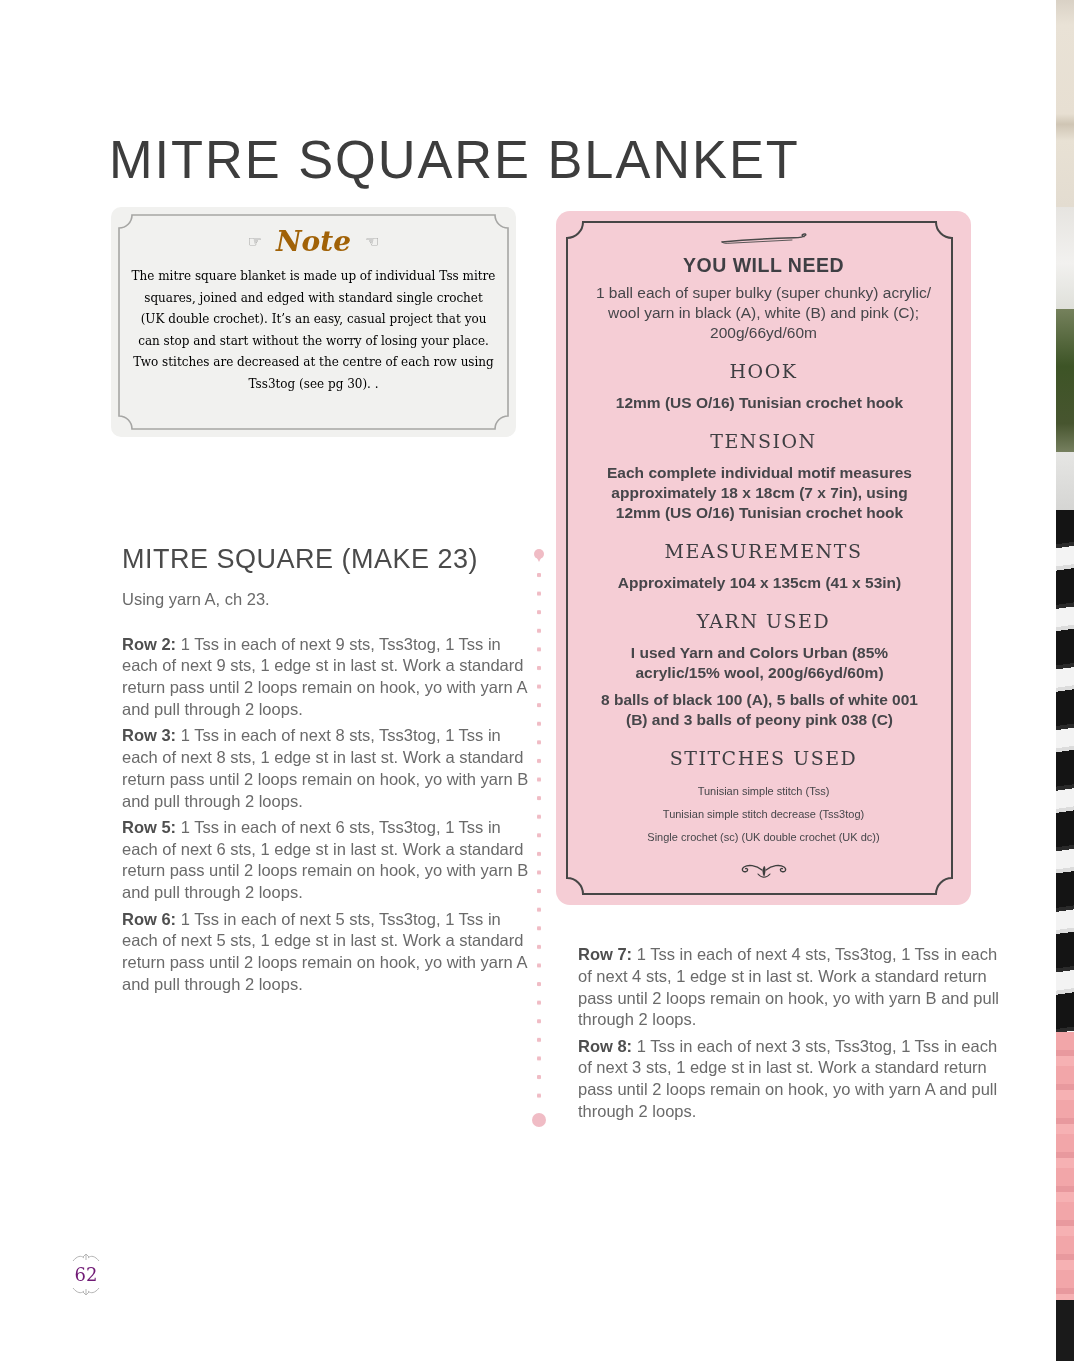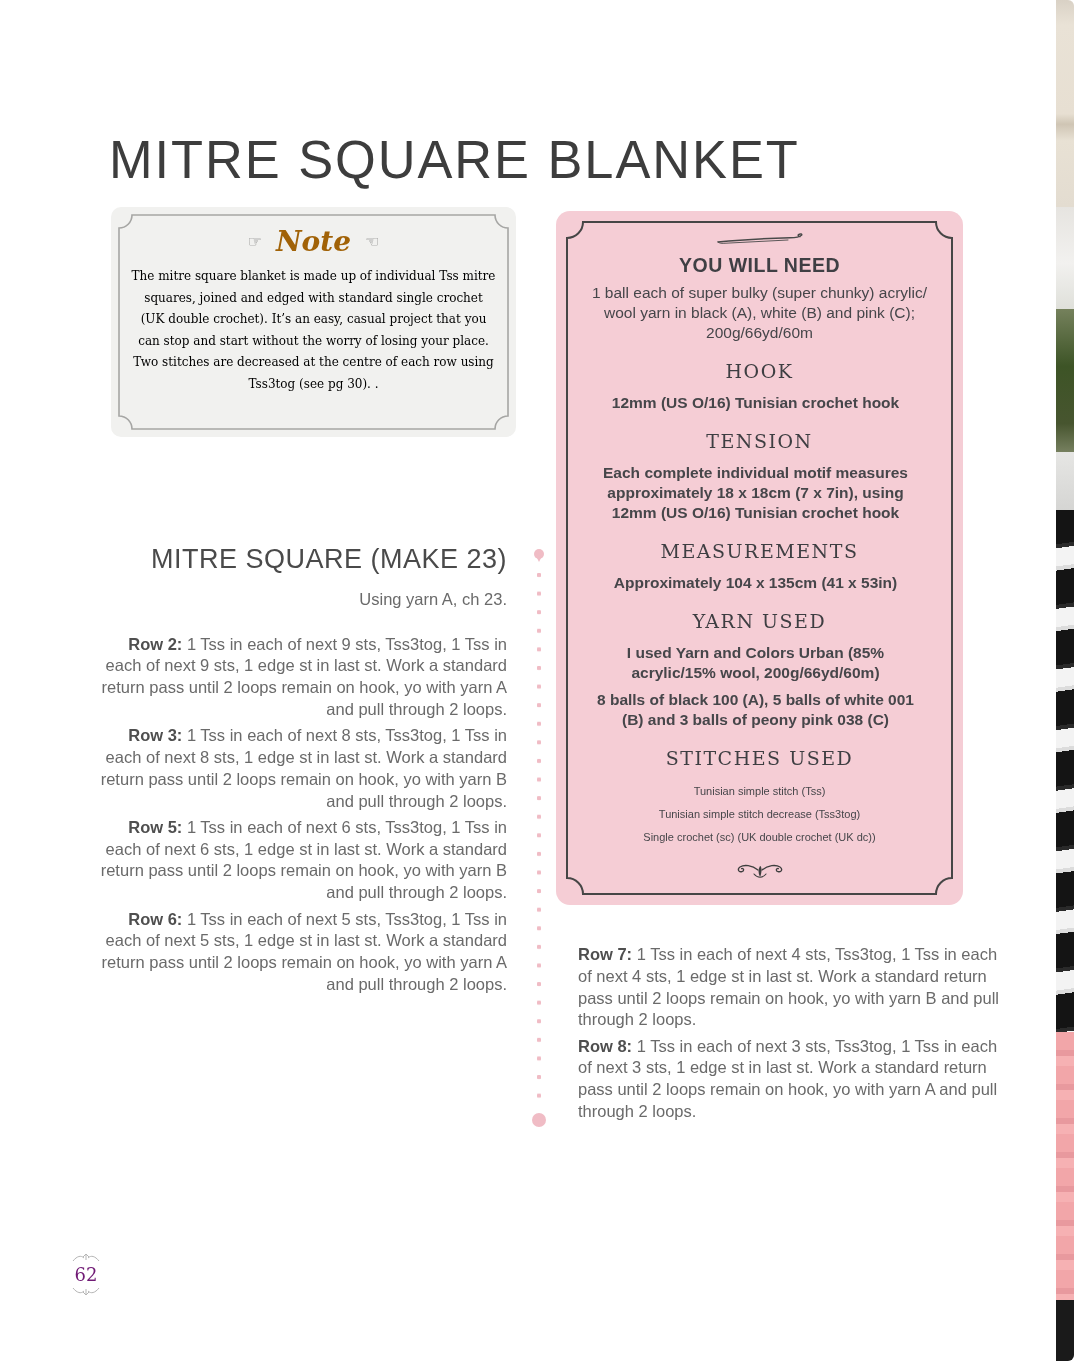--- a/index.html
+++ b/index.html
@@ -1,17 +1,17 @@
 <!DOCTYPE html>
 <html><head>
 <meta charset="utf-8">
 <style>
   html,body{margin:0;padding:0;background:#ffffff;}
   .page{position:relative;width:1074px;height:1361px;background:#ffffff;overflow:hidden;
-        font-family:"Liberation Sans",sans-serif;border-radius:6px;}
+        font-family:"Liberation Sans",sans-serif;}
 
   
   .title{position:absolute;left:109px;top:92px;font-size:54px;font-weight:300;
          color:#3d3d3d;letter-spacing:2px;white-space:nowrap;transform:scaleX(.97);
          transform-origin:left;}
 
   
   .frame-svg{position:absolute;left:0;top:0;pointer-events:none;}
 
   .note-box{position:absolute;left:111px;top:207px;width:405px;height:230px;
@@ -19,35 +19,35 @@
   .note-content{position:absolute;left:20px;right:20px;top:18px;text-align:center;}
   .note-head{display:flex;align-items:center;justify-content:center;gap:14px;margin-bottom:8px;}
   .hand{font-family:"DejaVu Sans",sans-serif;font-size:16px;color:#7a7a78;}
   .note-word{font-family:"DejaVu Serif",serif;font-style:italic;font-weight:bold;
              font-size:28px;color:#a16207;}
   .note-text{font-family:"DejaVu Serif",serif;font-size:12px;line-height:21.5px;
              color:#000000;margin:0 auto;max-width:372px;}
 
   
   .pink-box{position:absolute;left:556px;top:211px;width:407px;height:694px;
-            background:#f5cdd5;border-radius:14px;}
+            background:#f5cdd5;border-radius:14px;padding-left:8px;}
   .pink-content{position:absolute;left:11px;right:11px;top:11px;bottom:11px;
                 padding:8px 22px 0 22px;text-align:center;color:#46464a;overflow:hidden;}
   .hook-illustration{margin:2px auto 0 auto;display:block;}
   .ywn-title{font-size:19.5px;font-weight:bold;color:#3f3f44;margin:7px 0 6px 0;
              letter-spacing:.5px;}
   .ywn-intro{font-size:15.5px;line-height:20px;margin:0;}
   .serif-heading{font-family:"DejaVu Serif",serif;font-weight:normal;font-size:19px;
                  letter-spacing:1.5px;color:#3e3e42;margin:17px 0 11px 0;}
   .ywn-line{font-size:15.5px;line-height:20px;margin:0 8px 7px 0;font-weight:bold;}
   .stitch-line{font-size:11px;line-height:23px;margin:0;}
   .flourish{display:block;margin:13px auto 0 auto;}
 
   
-  .left-col{position:absolute;left:95px;top:544px;width:412px;color:#6a6a6a;text-align:right;}
+  .left-col{position:absolute;left:122px;top:544px;width:412px;color:#6a6a6a;}
   .right-col{position:absolute;left:578px;top:944px;width:434px;color:#6a6a6a;}
   .pattern-heading{font-size:27px;font-weight:300;color:#4a4a4a;letter-spacing:.5px;
                    margin:0 0 14px 0;white-space:nowrap;}
   .pattern-intro{font-size:16.5px;line-height:21.5px;margin:0 0 23px 0;}
   .row{font-size:16.5px;line-height:21.8px;margin:0 0 4.5px 0;}
   .row strong{color:#4f4f4f;font-weight:bold;}
 
   
   .divider{position:absolute;left:532px;top:549px;width:14px;height:578px;}
   .divider .dots{position:absolute;left:5px;top:24px;bottom:20px;width:4px;

